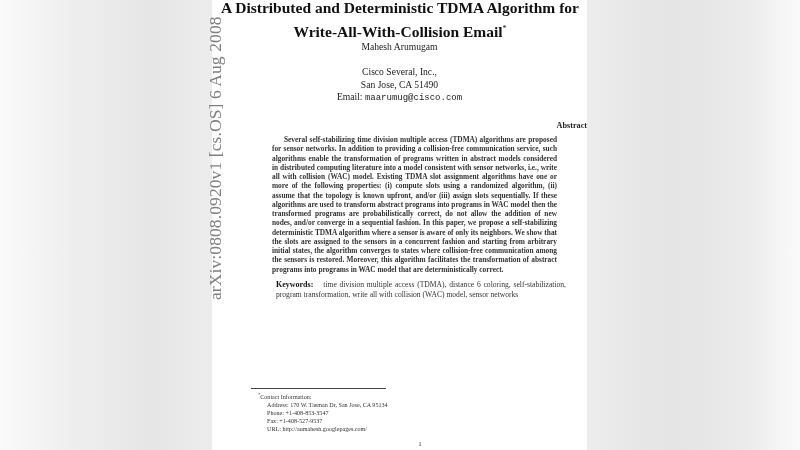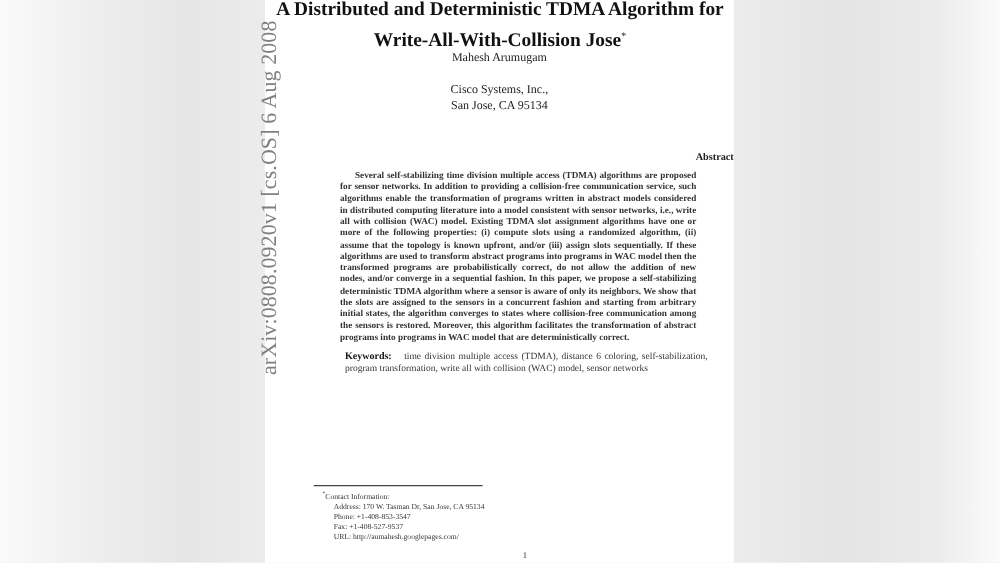--- a/index.html
+++ b/index.html
@@ -73,28 +73,29 @@
 <body>
 
 <div class="bg-left"></div>
 <div class="bg-right"></div>
 <div class="page"></div>
 
 <div class="arxiv-stamp">arXiv:0808.0920v1  [cs.OS]  6 Aug 2008</div>
 
 <div class="title">
   <div>A Distributed and Deterministic TDMA Algorithm for</div>
-  <div><span>Write-All-With-Collision Jose</span><sup>*</sup></div>
+  <div><span>Write-All-With-Collision Email</span><sup>*</sup></div>
 </div>
 
 <div class="author">Mahesh Arumugam</div>
 
 <div class="affil">
-  <div>Cisco Systems, Inc.,</div>
-  <div>San Jose, CA 95134</div>
+  <div>Cisco Several, Inc.,</div>
+  <div>San Jose, CA 51490</div>
+  <div><span>Email:</span> <span class="mono">maarumug@cisco.com</span></div>
 </div>
 
 <div class="abstract-head">Abstract</div>
 <div class="abstract-body">Several self-stabilizing time division multiple access (TDMA) algorithms are proposed for sensor networks. In addition to providing a collision-free communication service, such algorithms enable the transformation of programs written in abstract models considered in distributed computing literature into a model consistent with sensor networks, i.e., write all with collision (WAC) model. Existing TDMA slot assignment algorithms have one or more of the following properties: (i) compute slots using a randomized algorithm, (ii) assume that the topology is known upfront, and/or (iii) assign slots sequentially. If these algorithms are used to transform abstract programs into programs in WAC model then the transformed programs are probabilistically correct, do not allow the addition of new nodes, and/or converge in a sequential fashion. In this paper, we propose a self-stabilizing deterministic TDMA algorithm where a sensor is aware of only its neighbors. We show that the slots are assigned to the sensors in a concurrent fashion and starting from arbitrary initial states, the algorithm converges to states where collision-free communication among the sensors is restored. Moreover, this algorithm facilitates the transformation of abstract programs into programs in WAC model that are deterministically correct.</div>
 
 <div class="keywords"><b>Keywords:</b><span>time division multiple access (TDMA), distance 6 coloring, self-stabilization, program transformation, write all with collision (WAC) model, sensor networks</span></div>
 
 <div class="fn-rule"></div>
 <div class="footnote">
   <span><sup>*</sup><span>Contact Information:</span></span>

